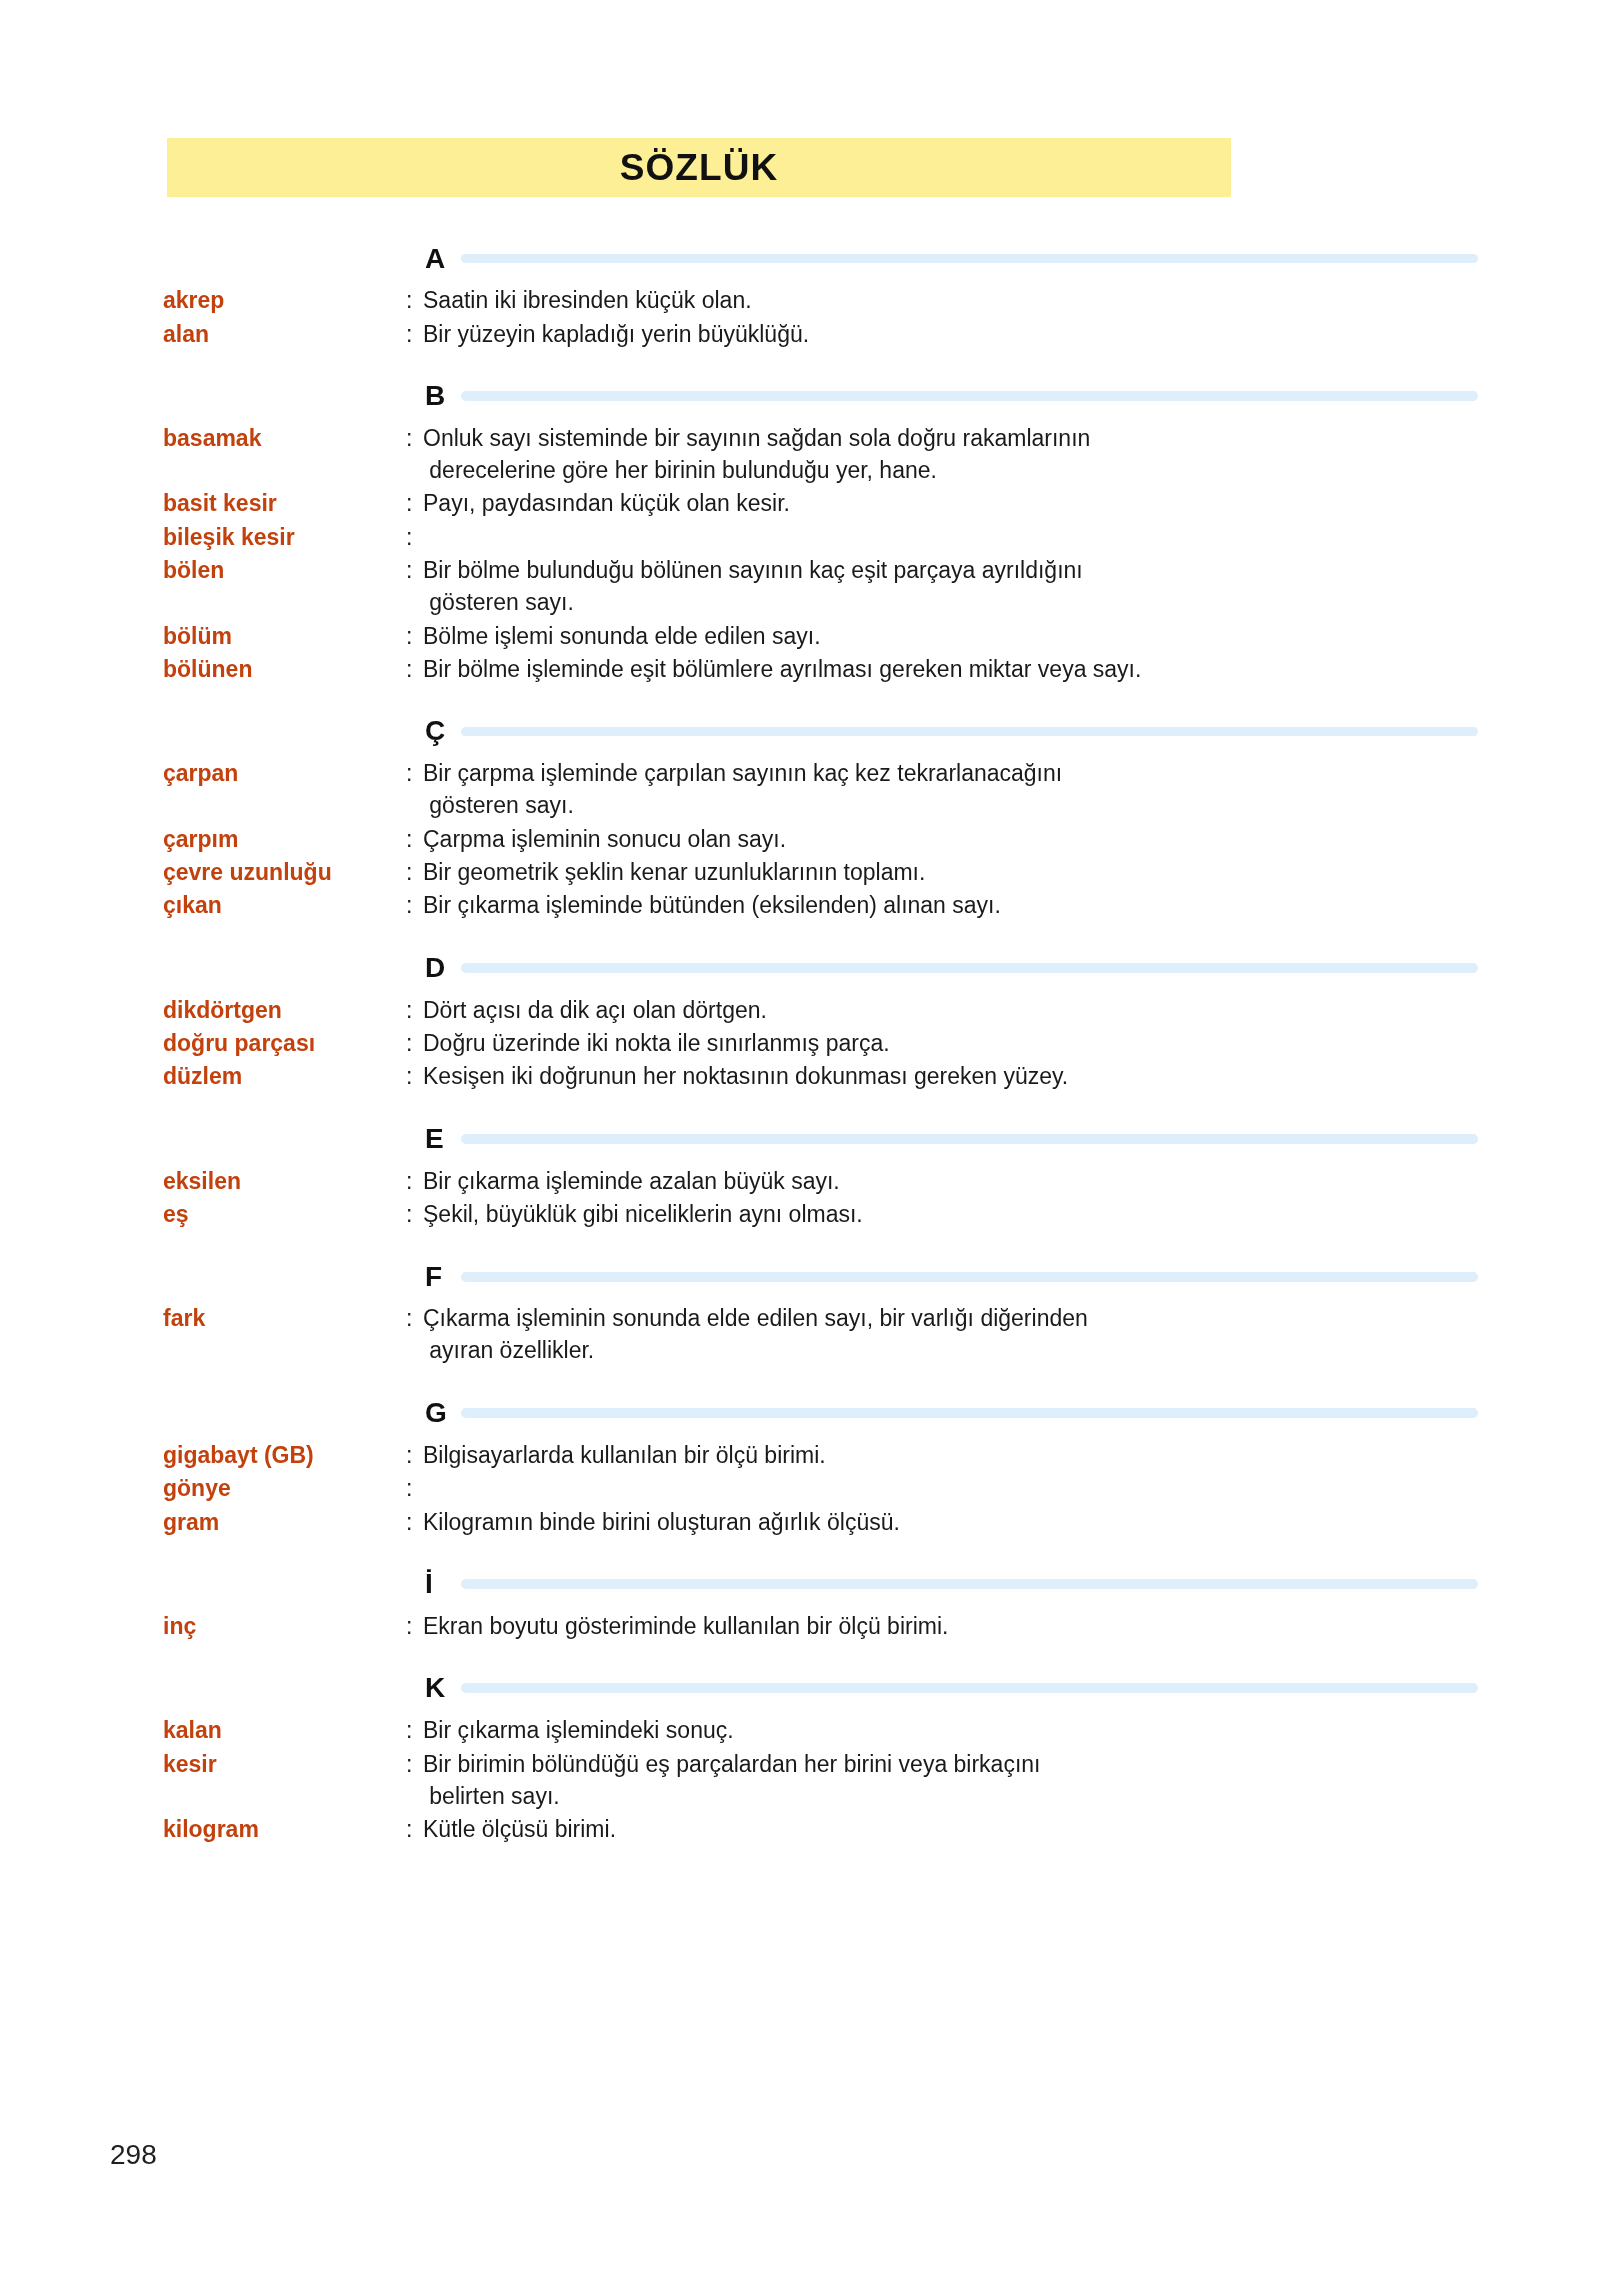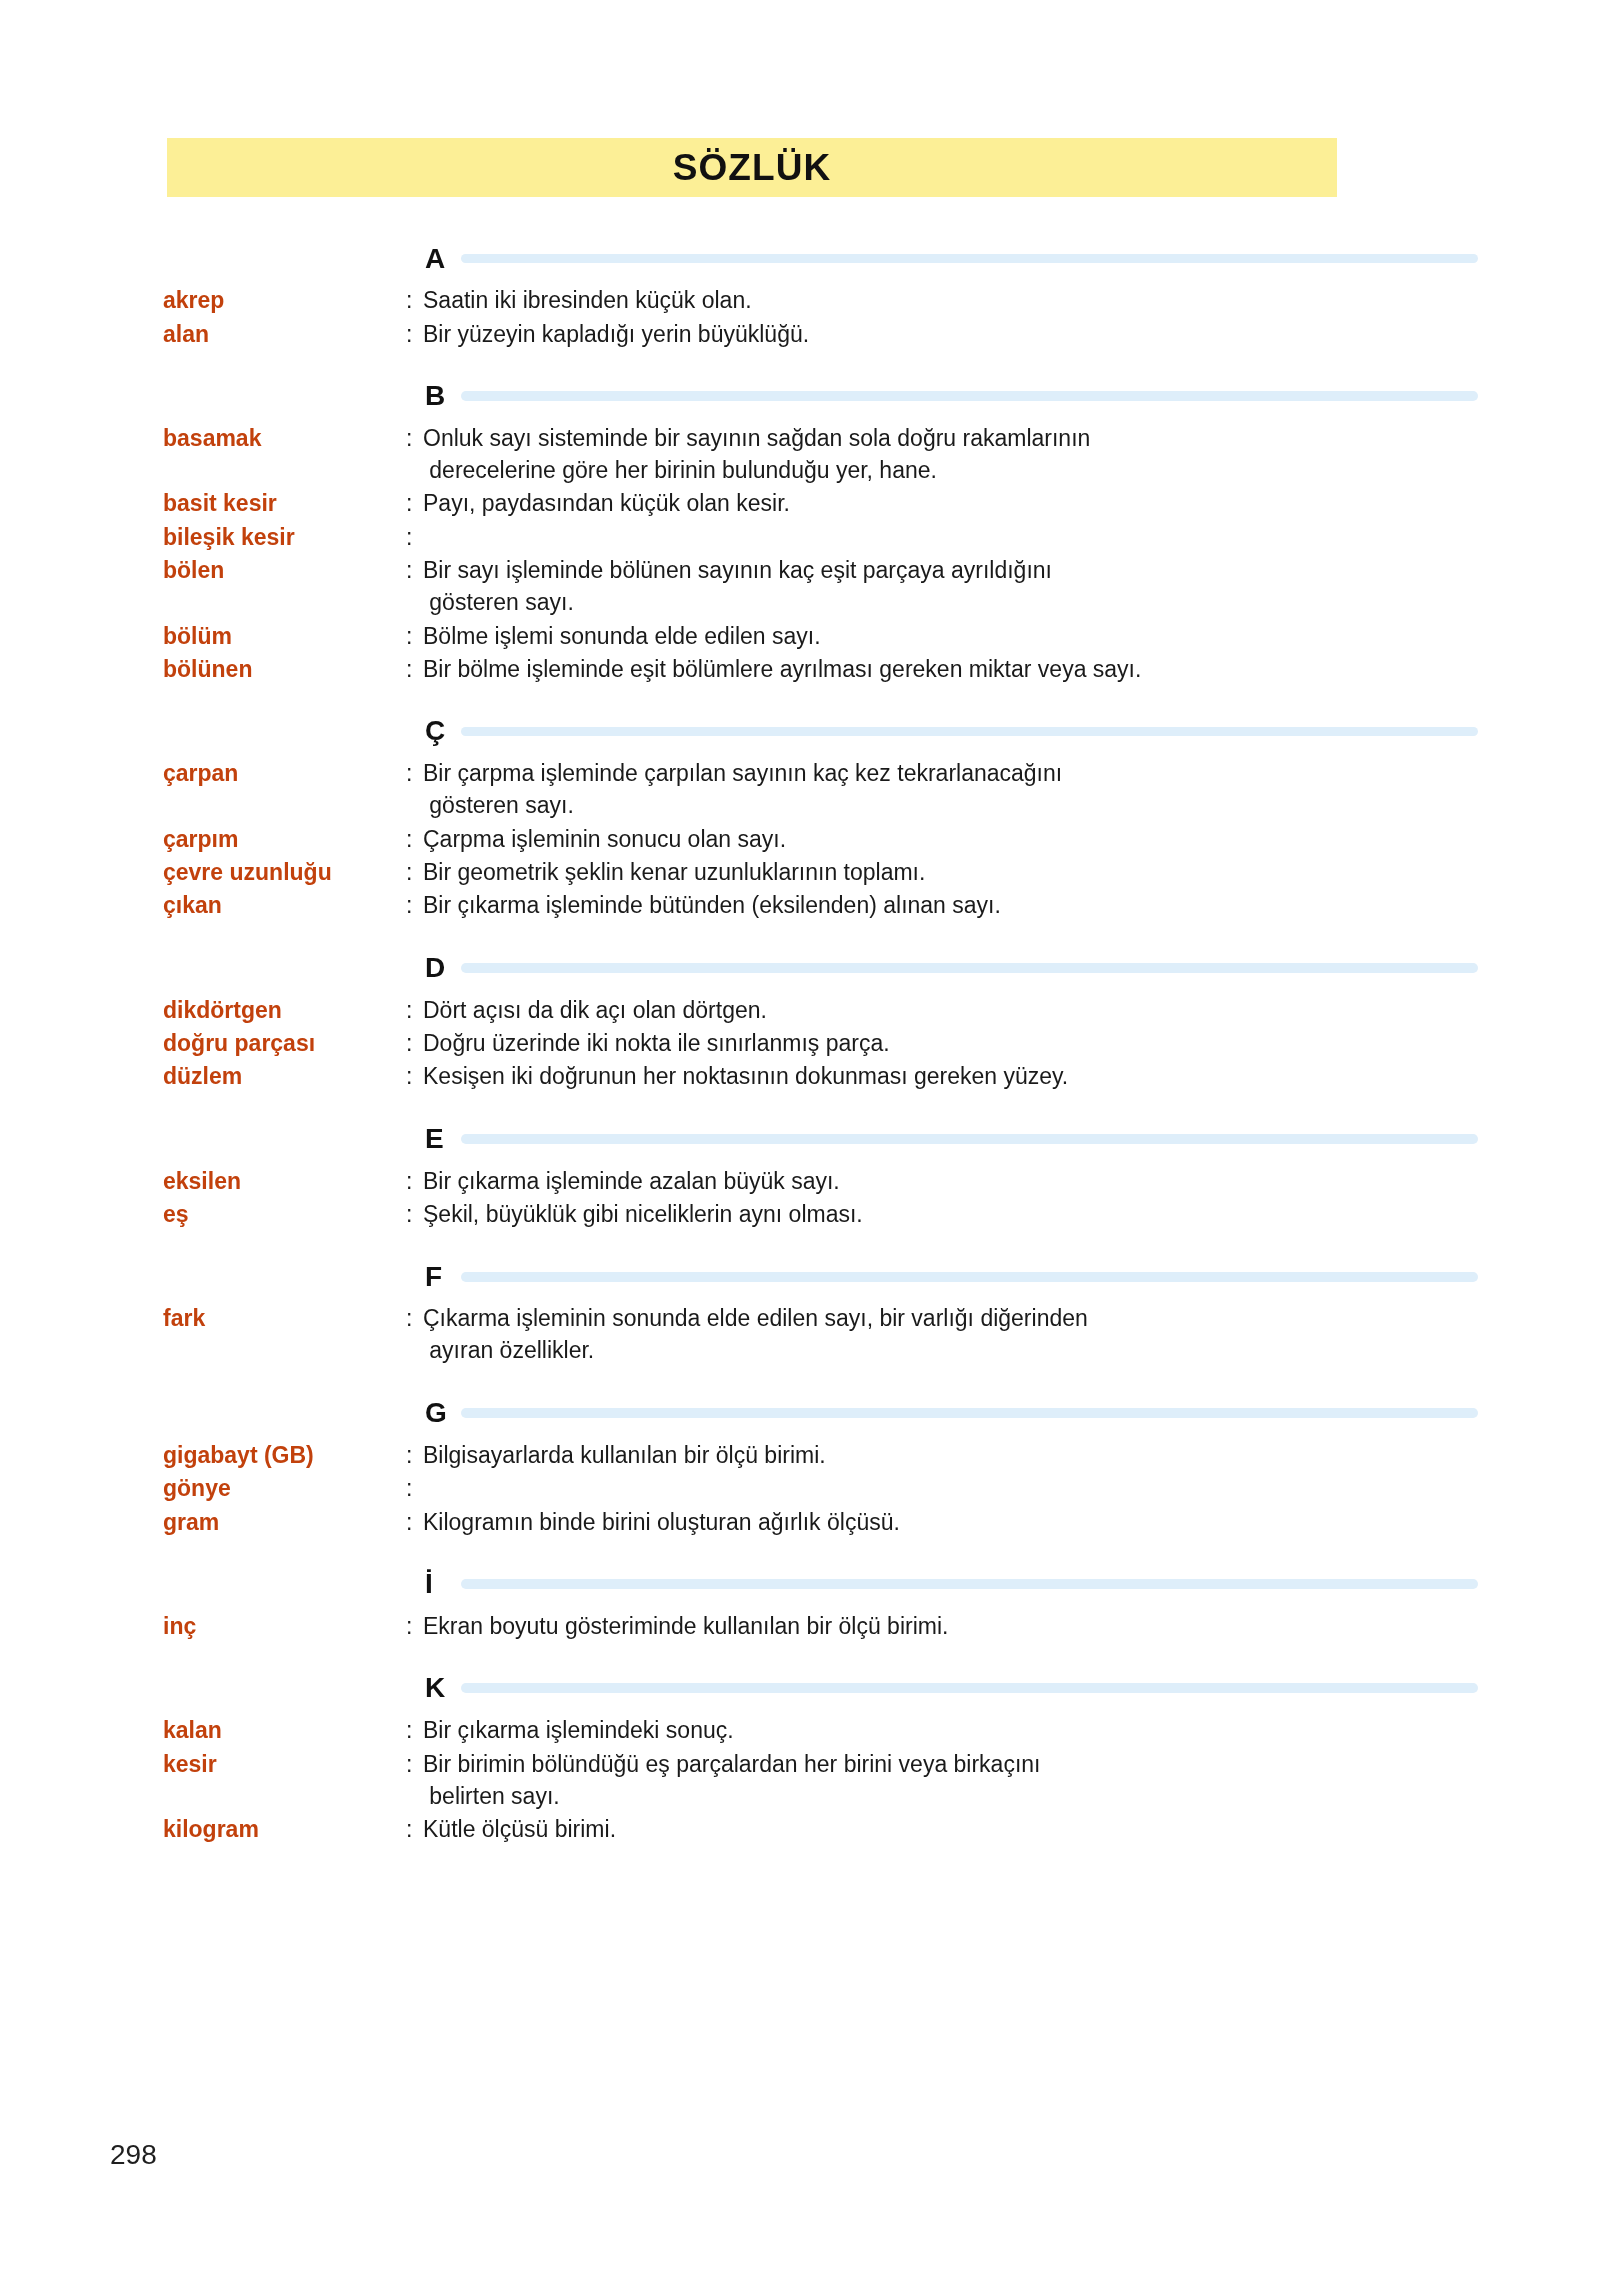--- a/index.html
+++ b/index.html
@@ -21,21 +21,21 @@
     position: absolute;
     inset: 0;
     background: #ffffff;
   }
 
   
   .title-banner {
     position: absolute;
     left: 167px;
     top: 138px;
-    width: 1170px;
+    width: 1064px;
     height: 59px;
     background: #FCEF96;
     display: flex;
     align-items: center;
     justify-content: center;
   }
   .title-banner .title-text {
     font-size: 37px;
     font-weight: 700;
     letter-spacing: 1.1px;
@@ -171,21 +171,21 @@
             <div class="colon">:</div>
             <div class="definition"><span>Payı, paydasından küçük olan kesir.</span></div>
           </div>
           <div class="entry">
             <div class="term">bileşik kesir</div>
             <div class="colon">:</div>
           </div>
           <div class="entry">
             <div class="term">bölen</div>
             <div class="colon">:</div>
-            <div class="definition"><span>Bir sayı işleminde bölünen sayının kaç eşit parçaya ayrıldığını</span><span class="cont">gösteren sayı.</span></div>
+            <div class="definition"><span>Bir bölme bulunduğu bölünen sayının kaç eşit parçaya ayrıldığını</span><span class="cont">gösteren sayı.</span></div>
           </div>
           <div class="entry">
             <div class="term">bölüm</div>
             <div class="colon">:</div>
             <div class="definition"><span>Bölme işlemi sonunda elde edilen sayı.</span></div>
           </div>
           <div class="entry">
             <div class="term">bölünen</div>
             <div class="colon">:</div>
             <div class="definition"><span>Bir bölme işleminde eşit bölümlere ayrılması gereken miktar veya sayı.</span></div>

